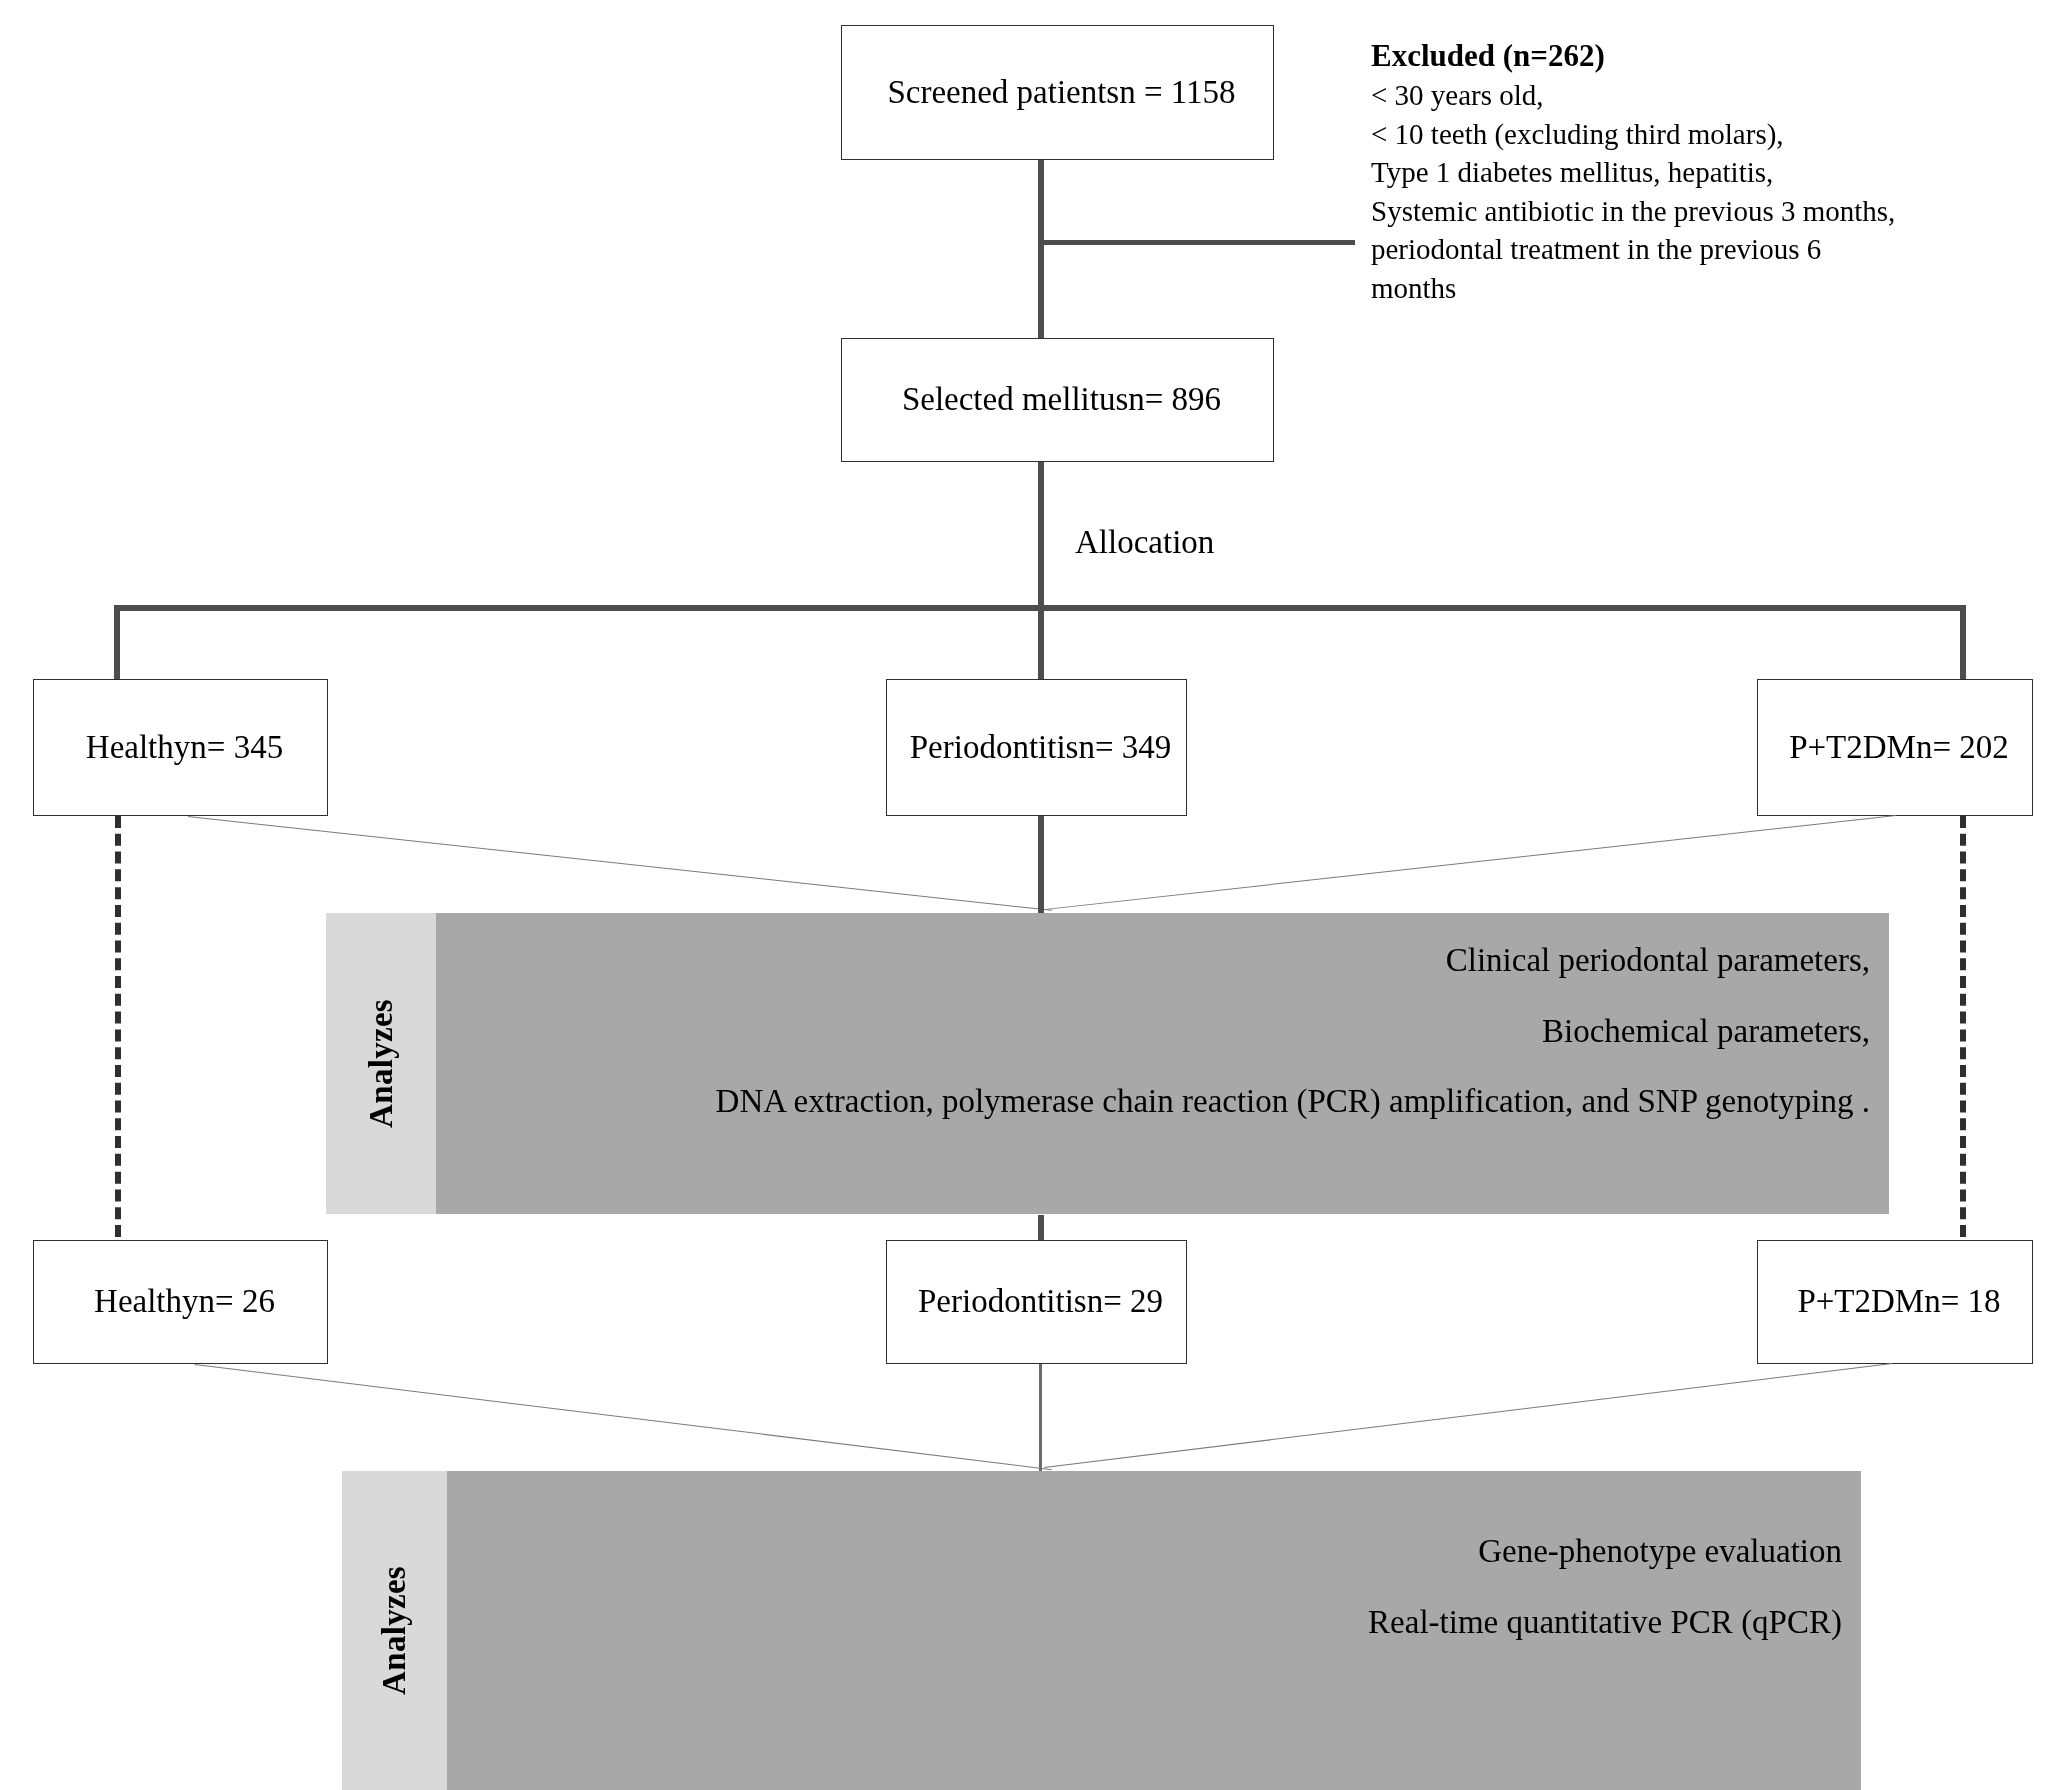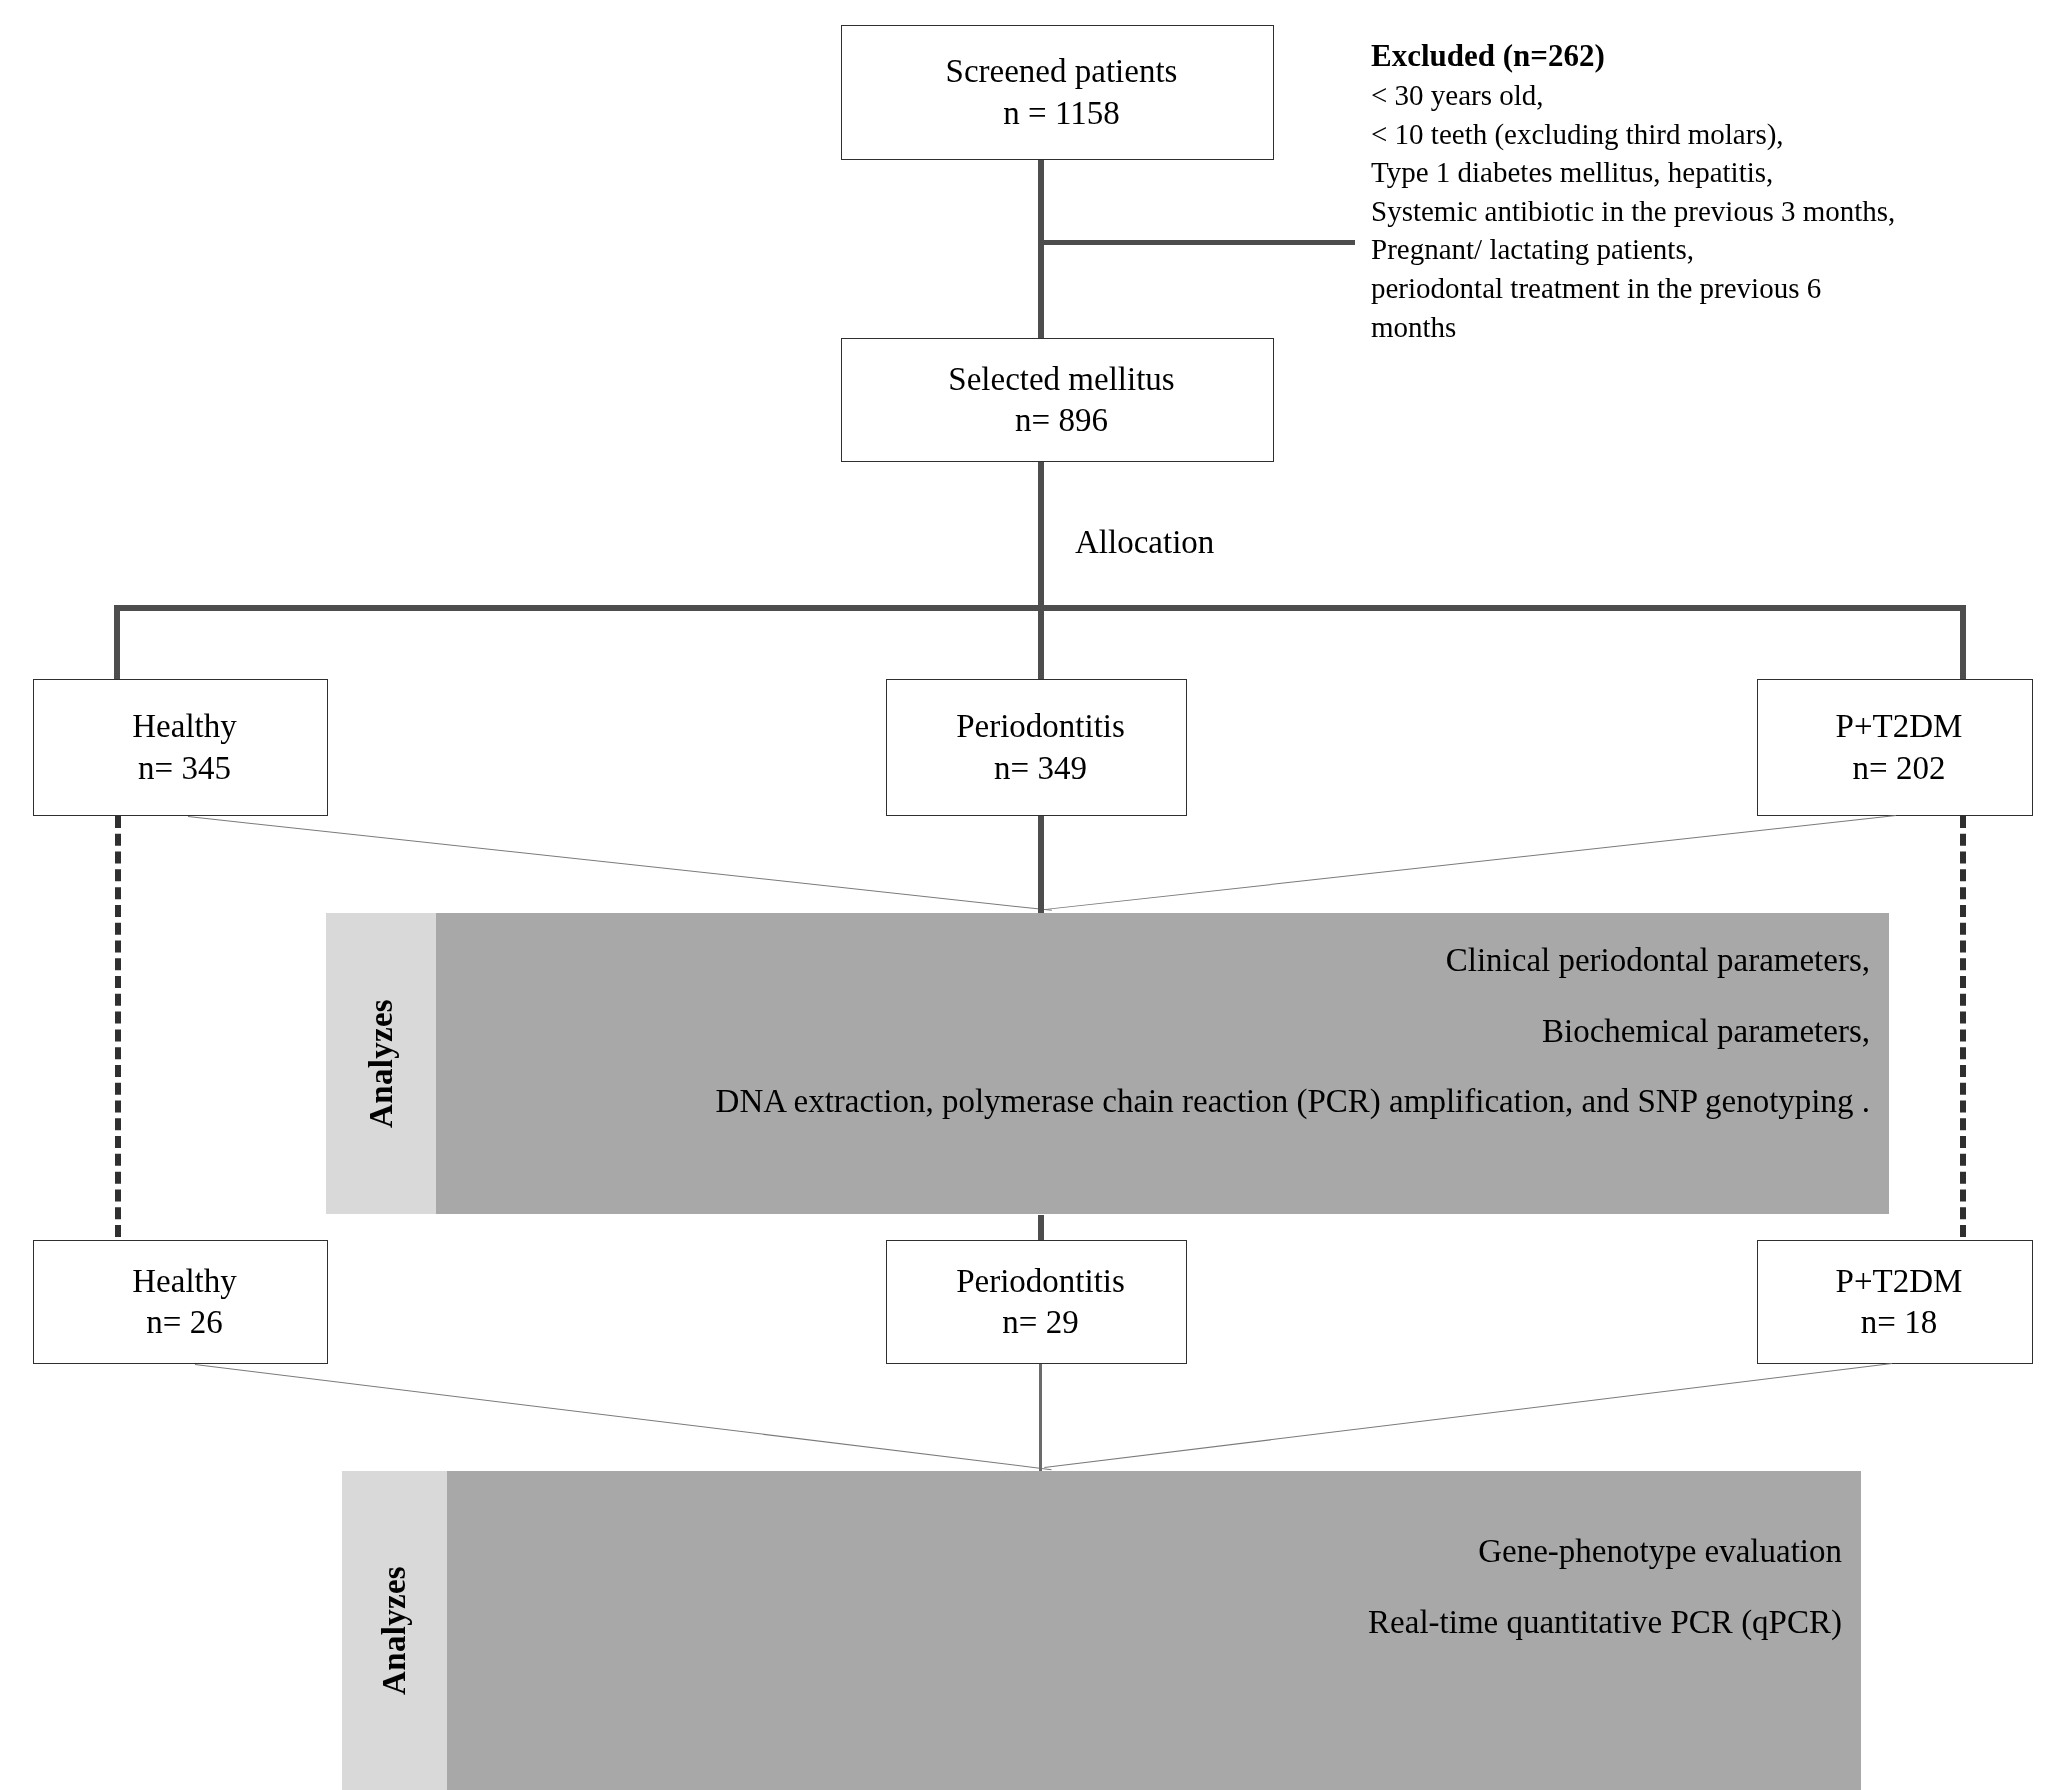--- a/index.html
+++ b/index.html
@@ -17,21 +17,21 @@
     height: 1790px;
     background: #ffffff;
     overflow: hidden;
   }
   .box {
     position: absolute;
     box-sizing: border-box;
     border: 1.9px solid #2f2f2f;
     background: #ffffff;
     display: flex;
-    flex-direction: column;
+    flex-direction: row;
     align-items: center;
     justify-content: center;
     text-align: center;
     font-size: 33px;
     line-height: 1.25;
     padding-left: 8px;
   }
   .box .line2 {
     display: block;
   }
@@ -113,21 +113,20 @@
   <div class="line" style="left:1038px; top:160px; width:5.6px; height:179px;"></div>
 
   <div class="line" style="left:1038px; top:240px; width:317px; height:5px;"></div>
 
   <div class="excluded" style="left:1371px; top:35px; width:659px;">
     <div class="title">Excluded (n=262)</div>
     <div>&lt; 30 years old,</div>
     <div>&lt; 10 teeth (excluding third molars),</div>
     <div>Type 1 diabetes mellitus, hepatitis,</div>
     <div>Systemic antibiotic in the previous 3 months,</div>
-    <div>Pregnant/ lactating patients,</div>
     <div>periodontal treatment in the previous 6</div>
     <div>months</div>
   </div>
 
   <div class="box" style="left:841px; top:338px; width:433px; height:124px;">
     <span>Selected mellitus</span>
     <span class="line2">n= 896</span>
   </div>
 
   <div class="line" style="left:1038px; top:462px; width:5.6px; height:147px;"></div>

